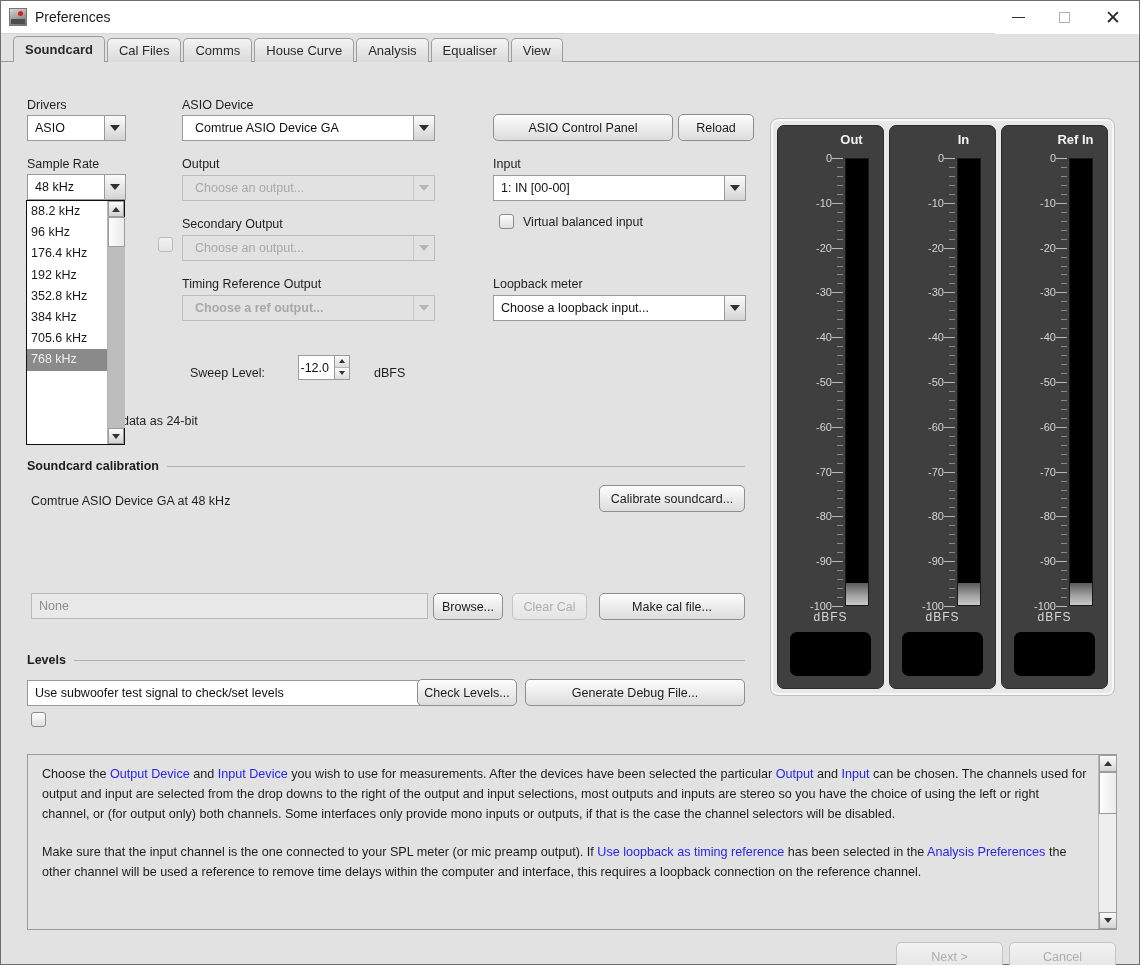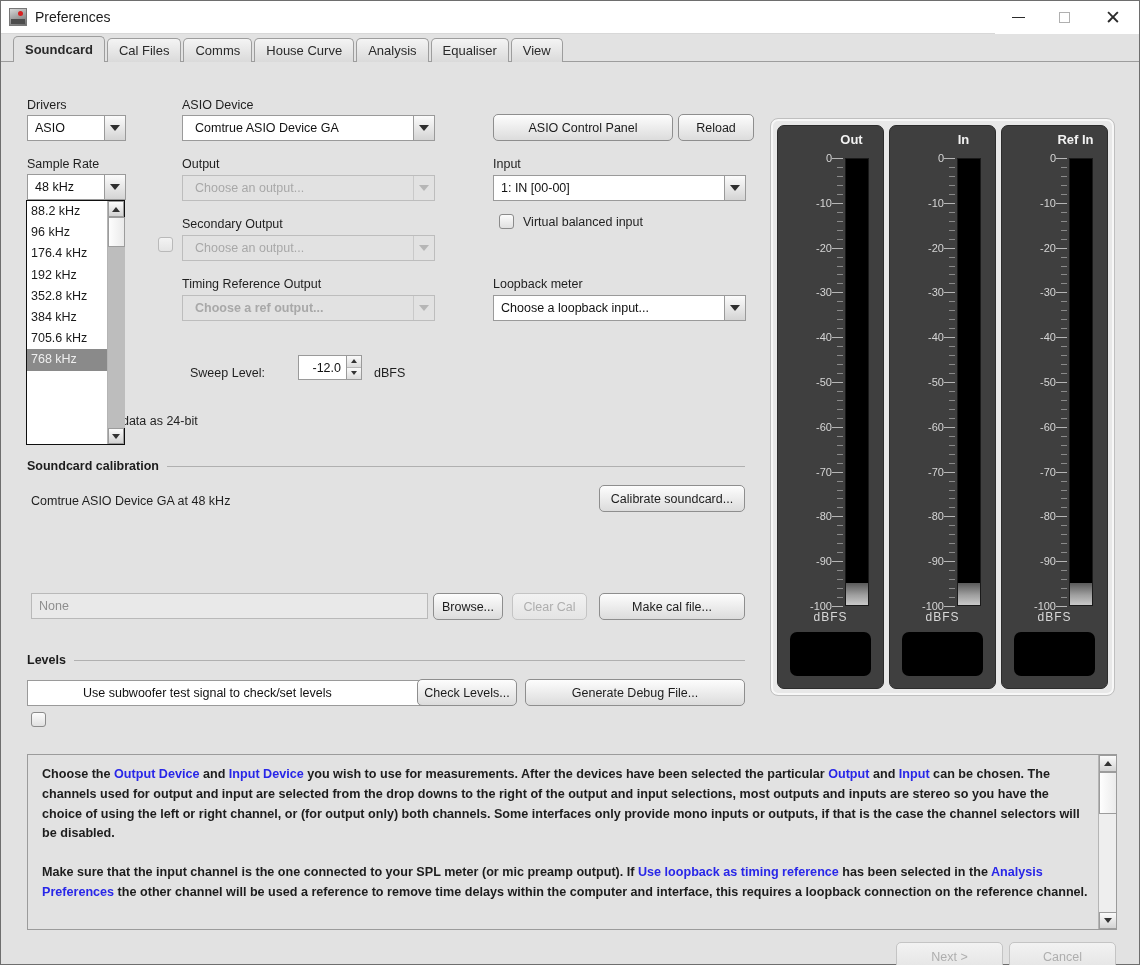--- a/index.html
+++ b/index.html
@@ -244,21 +244,21 @@
   }
 
   
   .helpbox {
     position: absolute;
     background: #e2e2e2; border: 1px solid #9b9b9b;
     overflow: hidden;
   }
   .helptext {
     position: absolute; left: 14px; top: 10px; right: 28px;
-    font-size: 12.6px; color: #1d1d1d; line-height: 19.8px; font-weight: bold;
+    font-size: 12.6px; color: #1d1d1d; line-height: 19.8px;
   }
   .helptext p { margin: 0 0 19px 0; }
   .lnk { color: #2826e8; }
   .hscroll {
     position: absolute; right: 0; top: 0; bottom: 0; width: 18px;
     background: #eeeeee; border-left: 1px solid #b5b5b5;
   }
   .hsbtn {
     position: absolute; left: 0; width: 18px; height: 17px;
     background: linear-gradient(#fbfbfb,#d4d4d4); border: 1px solid #9c9c9c;
@@ -370,21 +370,21 @@
 
     <div class="lbl" style="position:absolute;left:181px;top:215px;">Timing Reference Output</div>
     <div class="combo disabled" style="left:181px;top:233px;width:253px;">
       <span class="txt" style="padding-left:12px;font-weight:bold;">Choose a ref output...</span>
       <span class="arrowbox">
           <i class="caret dim"></i>
         </span>
     </div>
 
     <div class="lbl" style="position:absolute;left:189px;top:304px;">Sweep Level:</div>
-    <div class="spin" style="left:297px;top:293px;width:64px;">
+    <div class="spin" style="left:297px;top:293px;width:52px;">
       <span class="val">-12.0</span>
       <span class="arrows">
         <div>
             <i class="tri-up-s"></i>
           </div>
         <div>
             <i class="tri-dn-s"></i>
           </div>
       </span>
     </div>
@@ -428,21 +428,21 @@
 
     <div class="tfield" style="left:30px;top:531px;width:397px;">None</div>
     <div class="btn" style="left:432px;top:531px;width:70px;">Browse...</div>
     <div class="btn disabled" style="left:511px;top:531px;width:75px;">Clear Cal</div>
     <div class="btn" style="left:598px;top:531px;width:146px;">Make cal file...</div>
 
     <div class="sectionhdr" style="left:26px;top:591px;width:718px;">
       <span>Levels</span>
       <span class="rule" style="flex:1 1 auto;"></span>
     </div>
-    <div class="combo" style="left:26px;top:618px;width:428px;padding-left:48px;">
+    <div class="combo" style="left:26px;top:618px;width:428px;">
       <span class="txt">Use subwoofer test signal to check/set levels</span>
       <span class="arrowbox">
           <i class="caret"></i>
         </span>
     </div>
     <div class="btn" style="left:416px;top:617px;width:100px;">Check Levels...</div>
     <div class="btn" style="left:524px;top:617px;width:220px;">Generate Debug File...</div>
 
     <div style="position:absolute;left:30px;top:650px;display:flex;align-items:center;gap:9px;">
       <span class="chk off">✓</span>

